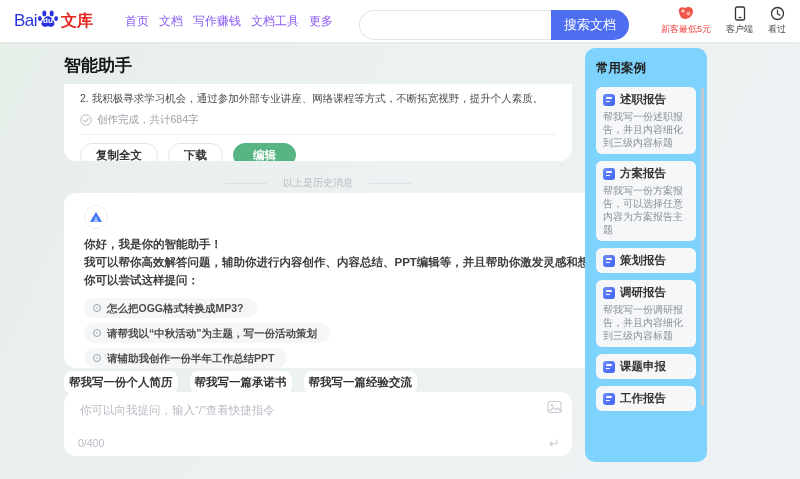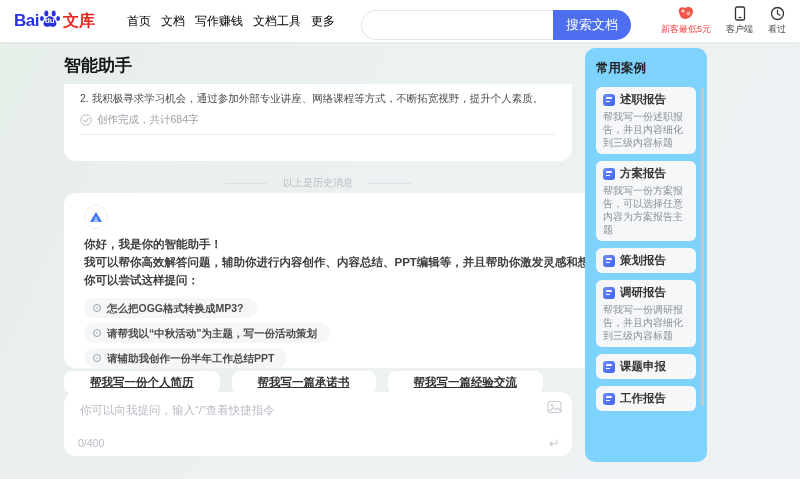--- a/index.html
+++ b/index.html
@@ -11,26 +11,26 @@
     position:relative;
   }
 
   
   .header {
     position:absolute; top:0; left:0; right:0; height:42px;
     background:#fff; display:flex; align-items:center; padding:0 14px;
     box-shadow:0 1px 2px rgba(0,0,0,.04); z-index:5;
   }
   .logo { display:flex; align-items:center; cursor:pointer; }
-  .logo .bai { color:#2932e1; font-weight:700; font-size:17px; letter-spacing:-.5px; }
+  .logo .bai { color:#2932e1; font-weight:400; font-size:17px; letter-spacing:-.5px; }
   .logo .paw { width:24px; height:24px; margin:0 0 4px -1px; position:relative; }
   .logo .paw .du { position:absolute; left:7px; top:9px; font-size:8px; font-weight:800; color:#fff; }
   .logo .wenku { color:#e6261f; font-weight:800; font-size:16px; margin-left:1px; }
 
-  .nav { display:flex; gap:10px; margin-left:32px; font-size:12px; color:#000000; }
+  .nav { display:flex; gap:10px; margin-left:32px; font-size:12px; color:#8b5cf6; }
   .nav span { cursor:pointer; white-space:nowrap; }
 
   .search { display:flex; margin-left:26px; height:22px; }
   .search input {
     width:192px; height:30px; border:1px solid #e3e3e3; border-right:none;
     border-radius:15px 0 0 15px; padding:0 14px; font-size:12px; outline:none;
     color:#333; font-family:inherit;
   }
   .search button {
     width:78px; height:30px; border:none; background:#4e6ef2; color:#fff;
@@ -84,22 +84,22 @@
   }
   .chip-ico {
     width:8px; height:8px; border:1px solid #9aa3b0; border-radius:50%;
     display:inline-block; position:relative; flex:none;
   }
   .chip-ico::after { content:""; position:absolute; inset:2px; border-radius:50%; background:#c3c9d3; }
   .chip-line { line-height:0; }
 
   .prompt-row { position:absolute; left:64px; top:371px; display:flex; gap:12px; }
   .qp {
-    background:#fff; border-radius:8px; padding:4px 26px; font-size:11.5px;
-    font-weight:700; color:#333; cursor:pointer; white-space:nowrap;text-decoration:underline;
+    background:#fff; border-radius:8px; padding:4px 5px; font-size:11.5px;
+    font-weight:700; color:#333; cursor:pointer; white-space:nowrap;
   }
 
   .inputbox {
     position:absolute; left:64px; top:392px; width:508px; height:64px;
     background:#fff; border-radius:12px; padding:9px 14px;
   }
   .inputbox textarea {
     border:none; outline:none; resize:none; width:440px; height:30px;
     font-size:11.5px; color:#333; font-family:inherit; background:transparent;
   }
@@ -194,20 +194,25 @@
 <div class="card1">
   <div class="excerpt">2. 我积极寻求学习机会，通过参加外部专业讲座、网络课程等方式，不断拓宽视野，提升个人素质。</div>
   <div class="status">
     <svg width="12" height="12" viewBox="0 0 12 12">
       <circle cx="6" cy="6" r="5.2" fill="none" stroke="#b9bdc4" stroke-width="1"></circle>
       <path d="M3.6 6.1 L5.3 7.8 L8.5 4.4" fill="none" stroke="#b9bdc4" stroke-width="1.1" stroke-linecap="round" stroke-linejoin="round"></path>
     </svg>
     <span>创作完成，共计684字</span>
   </div>
   <hr class="hr">
+  <div class="btnrow">
+    <button class="btn">复制全文</button>
+    <button class="btn">下载</button>
+    <button class="btn green">编辑</button>
+  </div>
 </div>
 
 <div class="divider-row">
   <span class="line"></span>
   <span>以上是历史消息</span>
   <span class="line"></span>
 </div>
 
 <div class="card2">
   <div class="bot-avatar">

